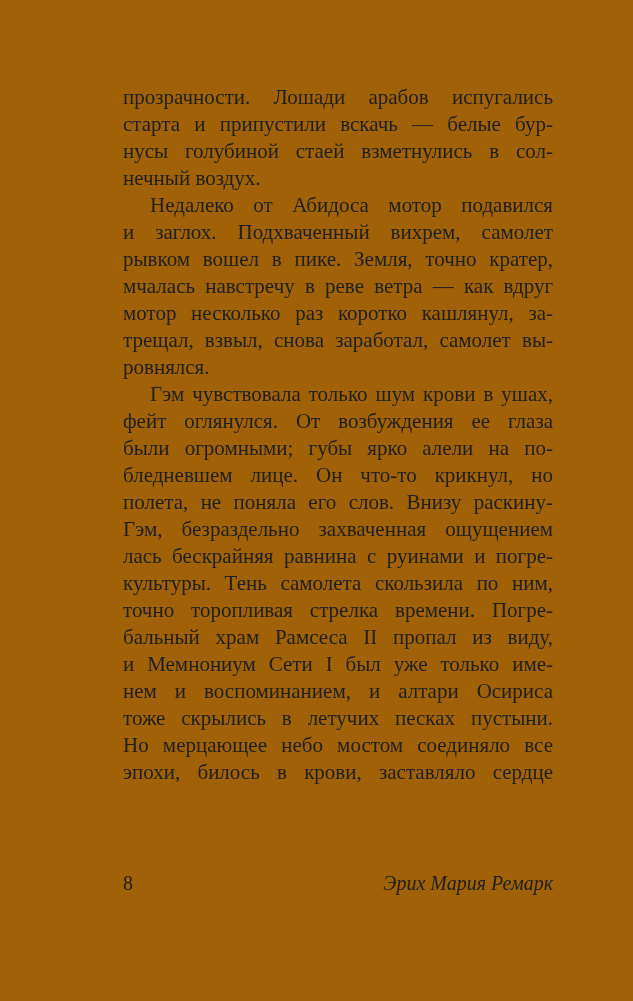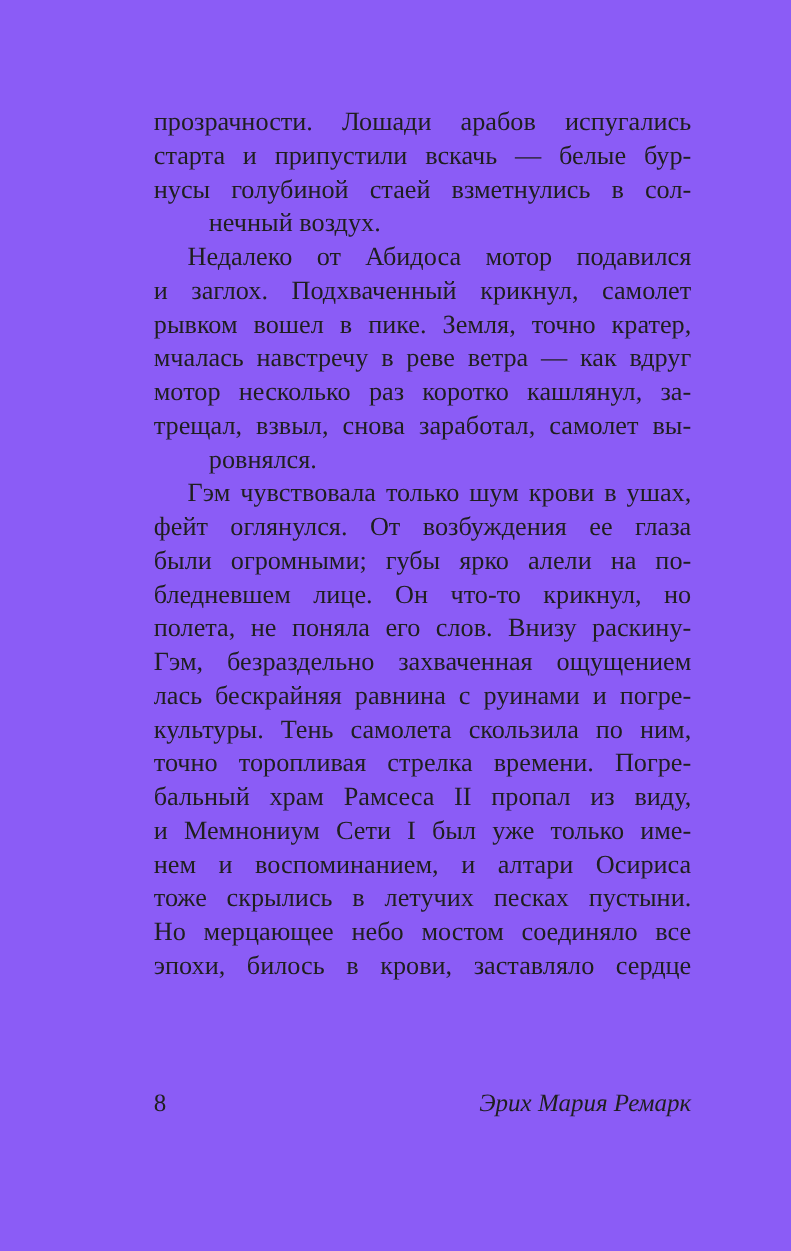--- a/index.html
+++ b/index.html
@@ -11,21 +11,21 @@
     height: 1001px;
     background: #fcfcfc;
     font-family: "Liberation Serif", serif;
     color: #1f1f1f;
   }
   .page {
     position: relative;
     width: 633px;
     height: 1001px;
     overflow: hidden;
-    background: #8b5cf6;
+    background: #a16207;
   }
   .text-block {
     position: absolute;
     left: 123px;
     top: 84px;
     width: 430px;
     font-size: 21px;
     line-height: 27px;
   }
   .para {
@@ -33,21 +33,20 @@
     padding: 0;
   }
   .ln {
     text-align: justify;
     text-align-last: justify;
     white-space: normal;
   }
   .ln-left {
     text-align: left;
     text-align-last: left;
-    margin-left: 44px;
   }
   .ind {
     padding-left: 27px;
   }
   .footer {
     position: absolute;
     left: 123px;
     top: 871px;
     width: 430px;
     display: flex;
@@ -69,21 +68,21 @@
 
     <div class="para">
       <div class="ln">прозрачности. Лошади арабов испугались</div>
       <div class="ln">старта и припустили вскачь — белые бур-</div>
       <div class="ln">нусы голубиной стаей взметнулись в сол-</div>
       <div class="ln ln-left">нечный воздух.</div>
     </div>
 
     <div class="para">
       <div class="ln ind">Недалеко от Абидоса мотор подавился</div>
-      <div class="ln">и заглох. Подхваченный крикнул, самолет</div>
+      <div class="ln">и заглох. Подхваченный вихрем, самолет</div>
       <div class="ln">рывком вошел в пике. Земля, точно кратер,</div>
       <div class="ln">мчалась навстречу в реве ветра — как вдруг</div>
       <div class="ln">мотор несколько раз коротко кашлянул, за-</div>
       <div class="ln">трещал, взвыл, снова заработал, самолет вы-</div>
       <div class="ln ln-left">ровнялся.</div>
     </div>
 
     <div class="para">
       <div class="ln ind">Гэм чувствовала только шум крови в ушах,</div>
       <div class="ln">фейт оглянулся. От возбуждения ее глаза</div>

